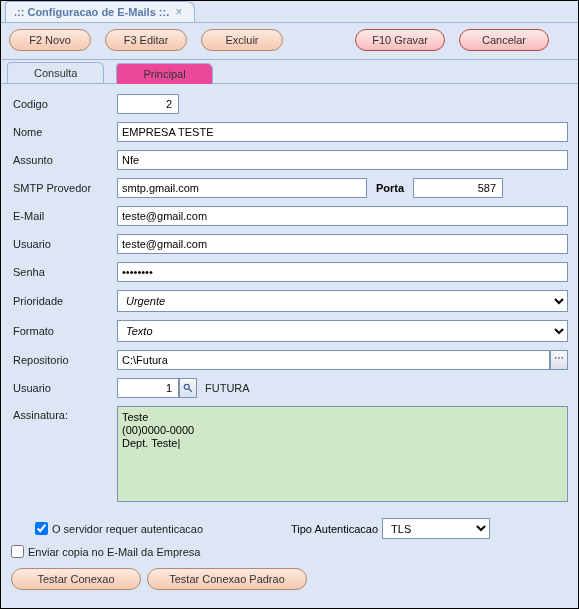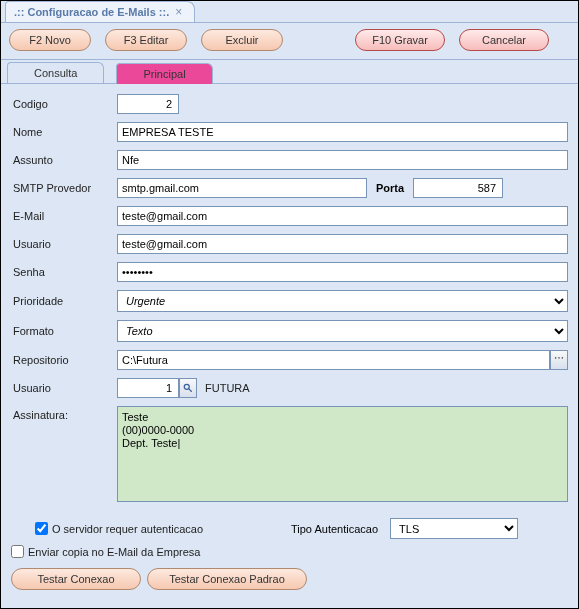--- a/index.html
+++ b/index.html
@@ -160,21 +160,21 @@
   .checkline {
     display:flex;
     align-items:center;
     gap:4px;
     color:#222;
     width: 280px;
     padding-left: 24px;
   }
   .checkline input { margin:0; }
   .authgrp { display:flex; align-items:center; gap:4px; }
-  .authgrp .sel { width: 128px; height: 21px; margin-left: 8px; }
+  .authgrp .sel { width: 108px; height: 21px; }
   .checks2 {
     margin-top: 6px;
     display:flex;
     align-items:center;
     gap:4px;
     color:#222;
   }
   .checks2 input { margin:0; }
   .bottom-btns {
     margin-top: 10px;

